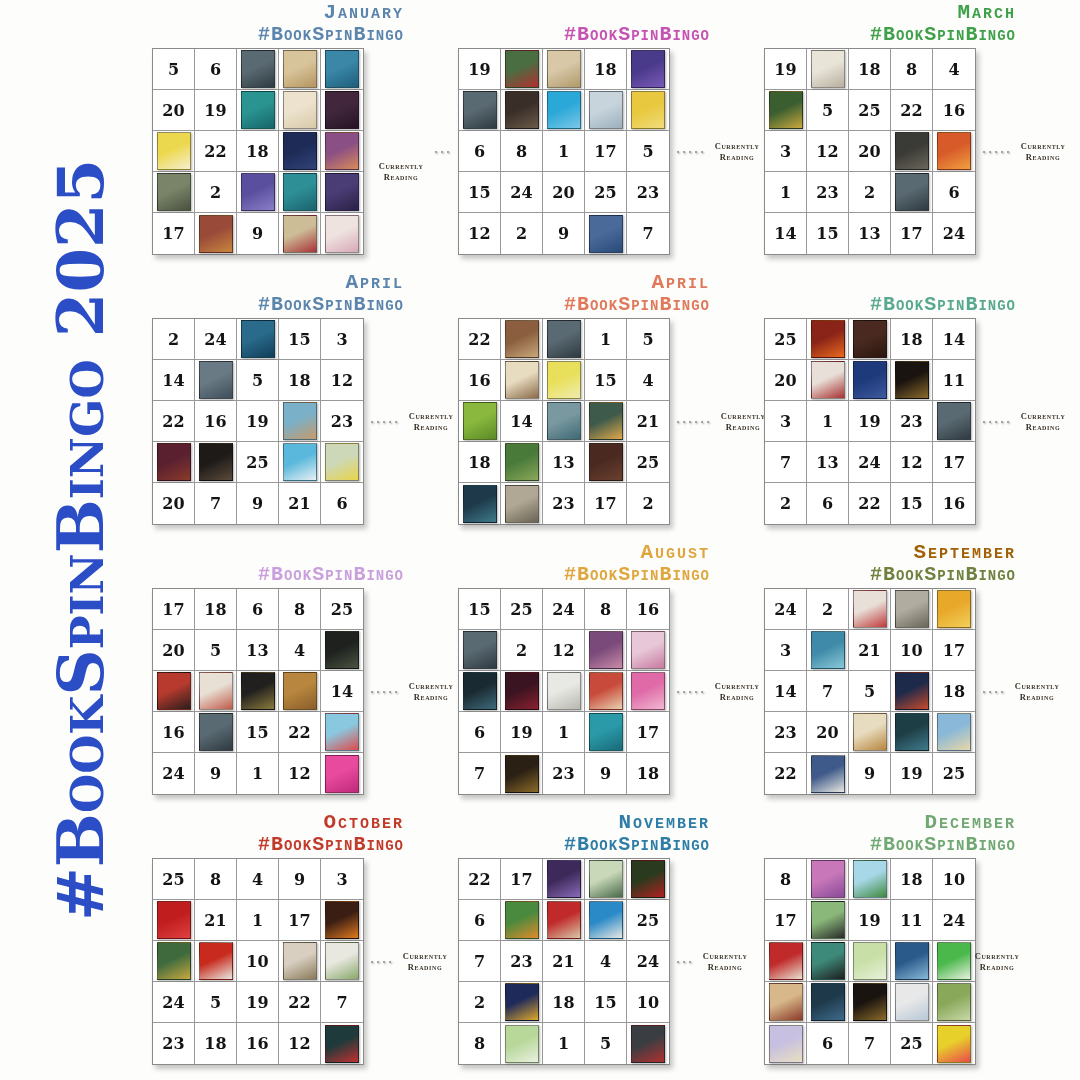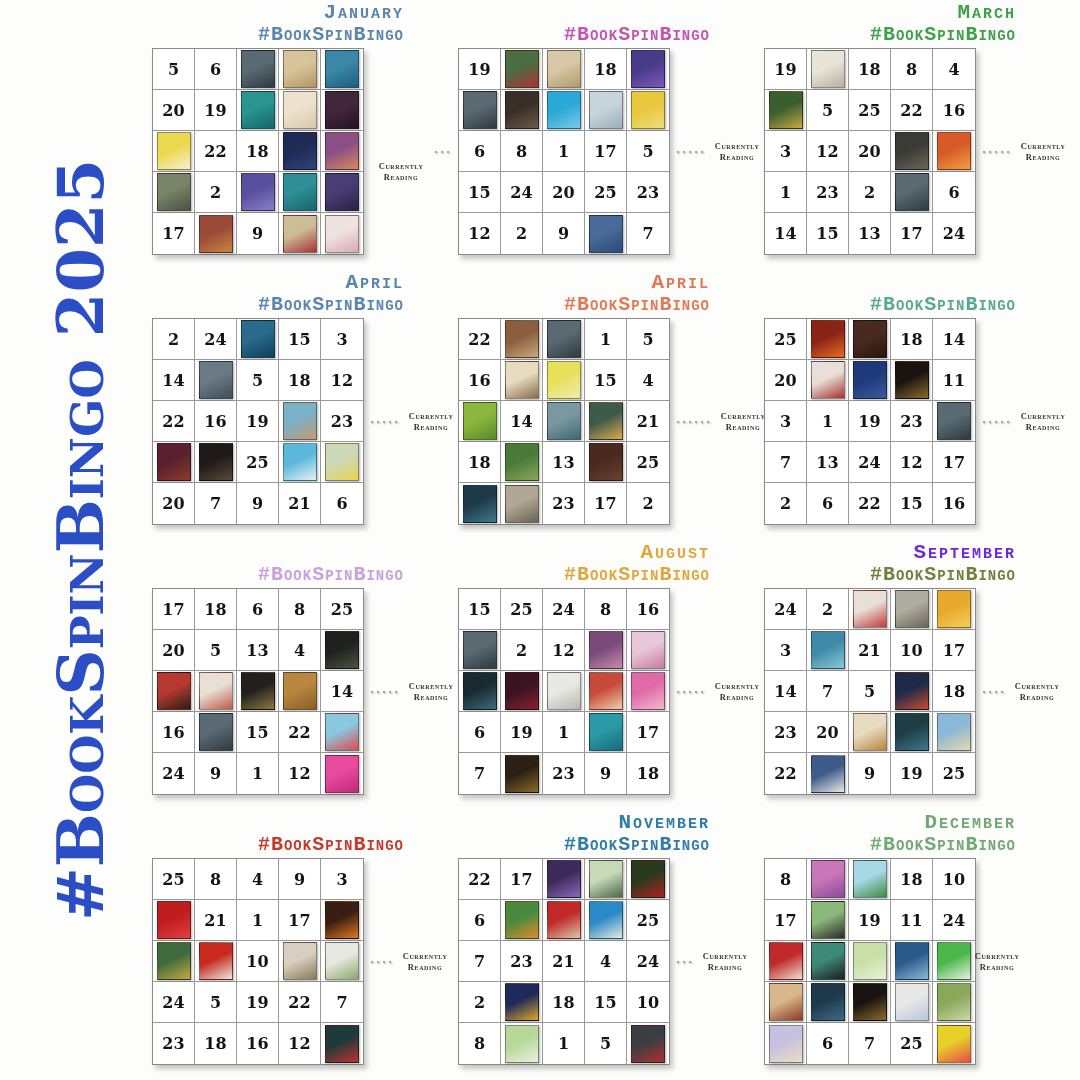--- a/index.html
+++ b/index.html
@@ -807,21 +807,21 @@
             <div class="side-cover" style="background: linear-gradient(160deg, rgb(26, 20, 16) 50%, rgb(138, 106, 42));"></div>
             <div class="side-cover" style="background: linear-gradient(160deg, rgb(138, 168, 90) 50%, rgb(200, 216, 168));"></div>
             <div class="side-cover" style="background: linear-gradient(160deg, rgb(62, 154, 138) 50%, rgb(30, 30, 30));"></div>
             <div class="cr-caption">Currently Reading</div>
           </div>
     </div>
   </div>
 
   <div class="month-card">
     <div class="card-title">
-      <div class="month-name" style="color: #6d28d9;">September</div>
+      <div class="month-name" style="color: #a16207;">September</div>
       <div class="month-hashtag" style="color: rgb(112, 128, 63);">#BookSpinBingo</div>
     </div>
     <div class="card-body">
       <div class="bingo-grid">
             <div class="cell">
               <span class="cell-num">24</span>
             </div>
             <div class="cell">
               <span class="cell-num">2</span>
             </div>
@@ -900,20 +900,21 @@
             <div class="side-cover" style="background: linear-gradient(160deg, rgb(26, 20, 16) 50%, rgb(138, 106, 42));"></div>
             <div class="side-cover" style="background: linear-gradient(160deg, rgb(138, 168, 90) 50%, rgb(200, 216, 168));"></div>
             <div class="side-cover" style="background: linear-gradient(160deg, rgb(62, 154, 138) 50%, rgb(30, 30, 30));"></div>
             <div class="cr-caption">Currently Reading</div>
           </div>
     </div>
   </div>
 
   <div class="month-card">
     <div class="card-title">
+      <div class="month-name" style="color: rgb(194, 59, 42);">October</div>
       <div class="month-hashtag" style="color: rgb(194, 59, 42);">#BookSpinBingo</div>
     </div>
     <div class="card-body">
       <div class="bingo-grid">
             <div class="cell">
               <span class="cell-num">25</span>
             </div>
             <div class="cell">
               <span class="cell-num">8</span>
             </div>

